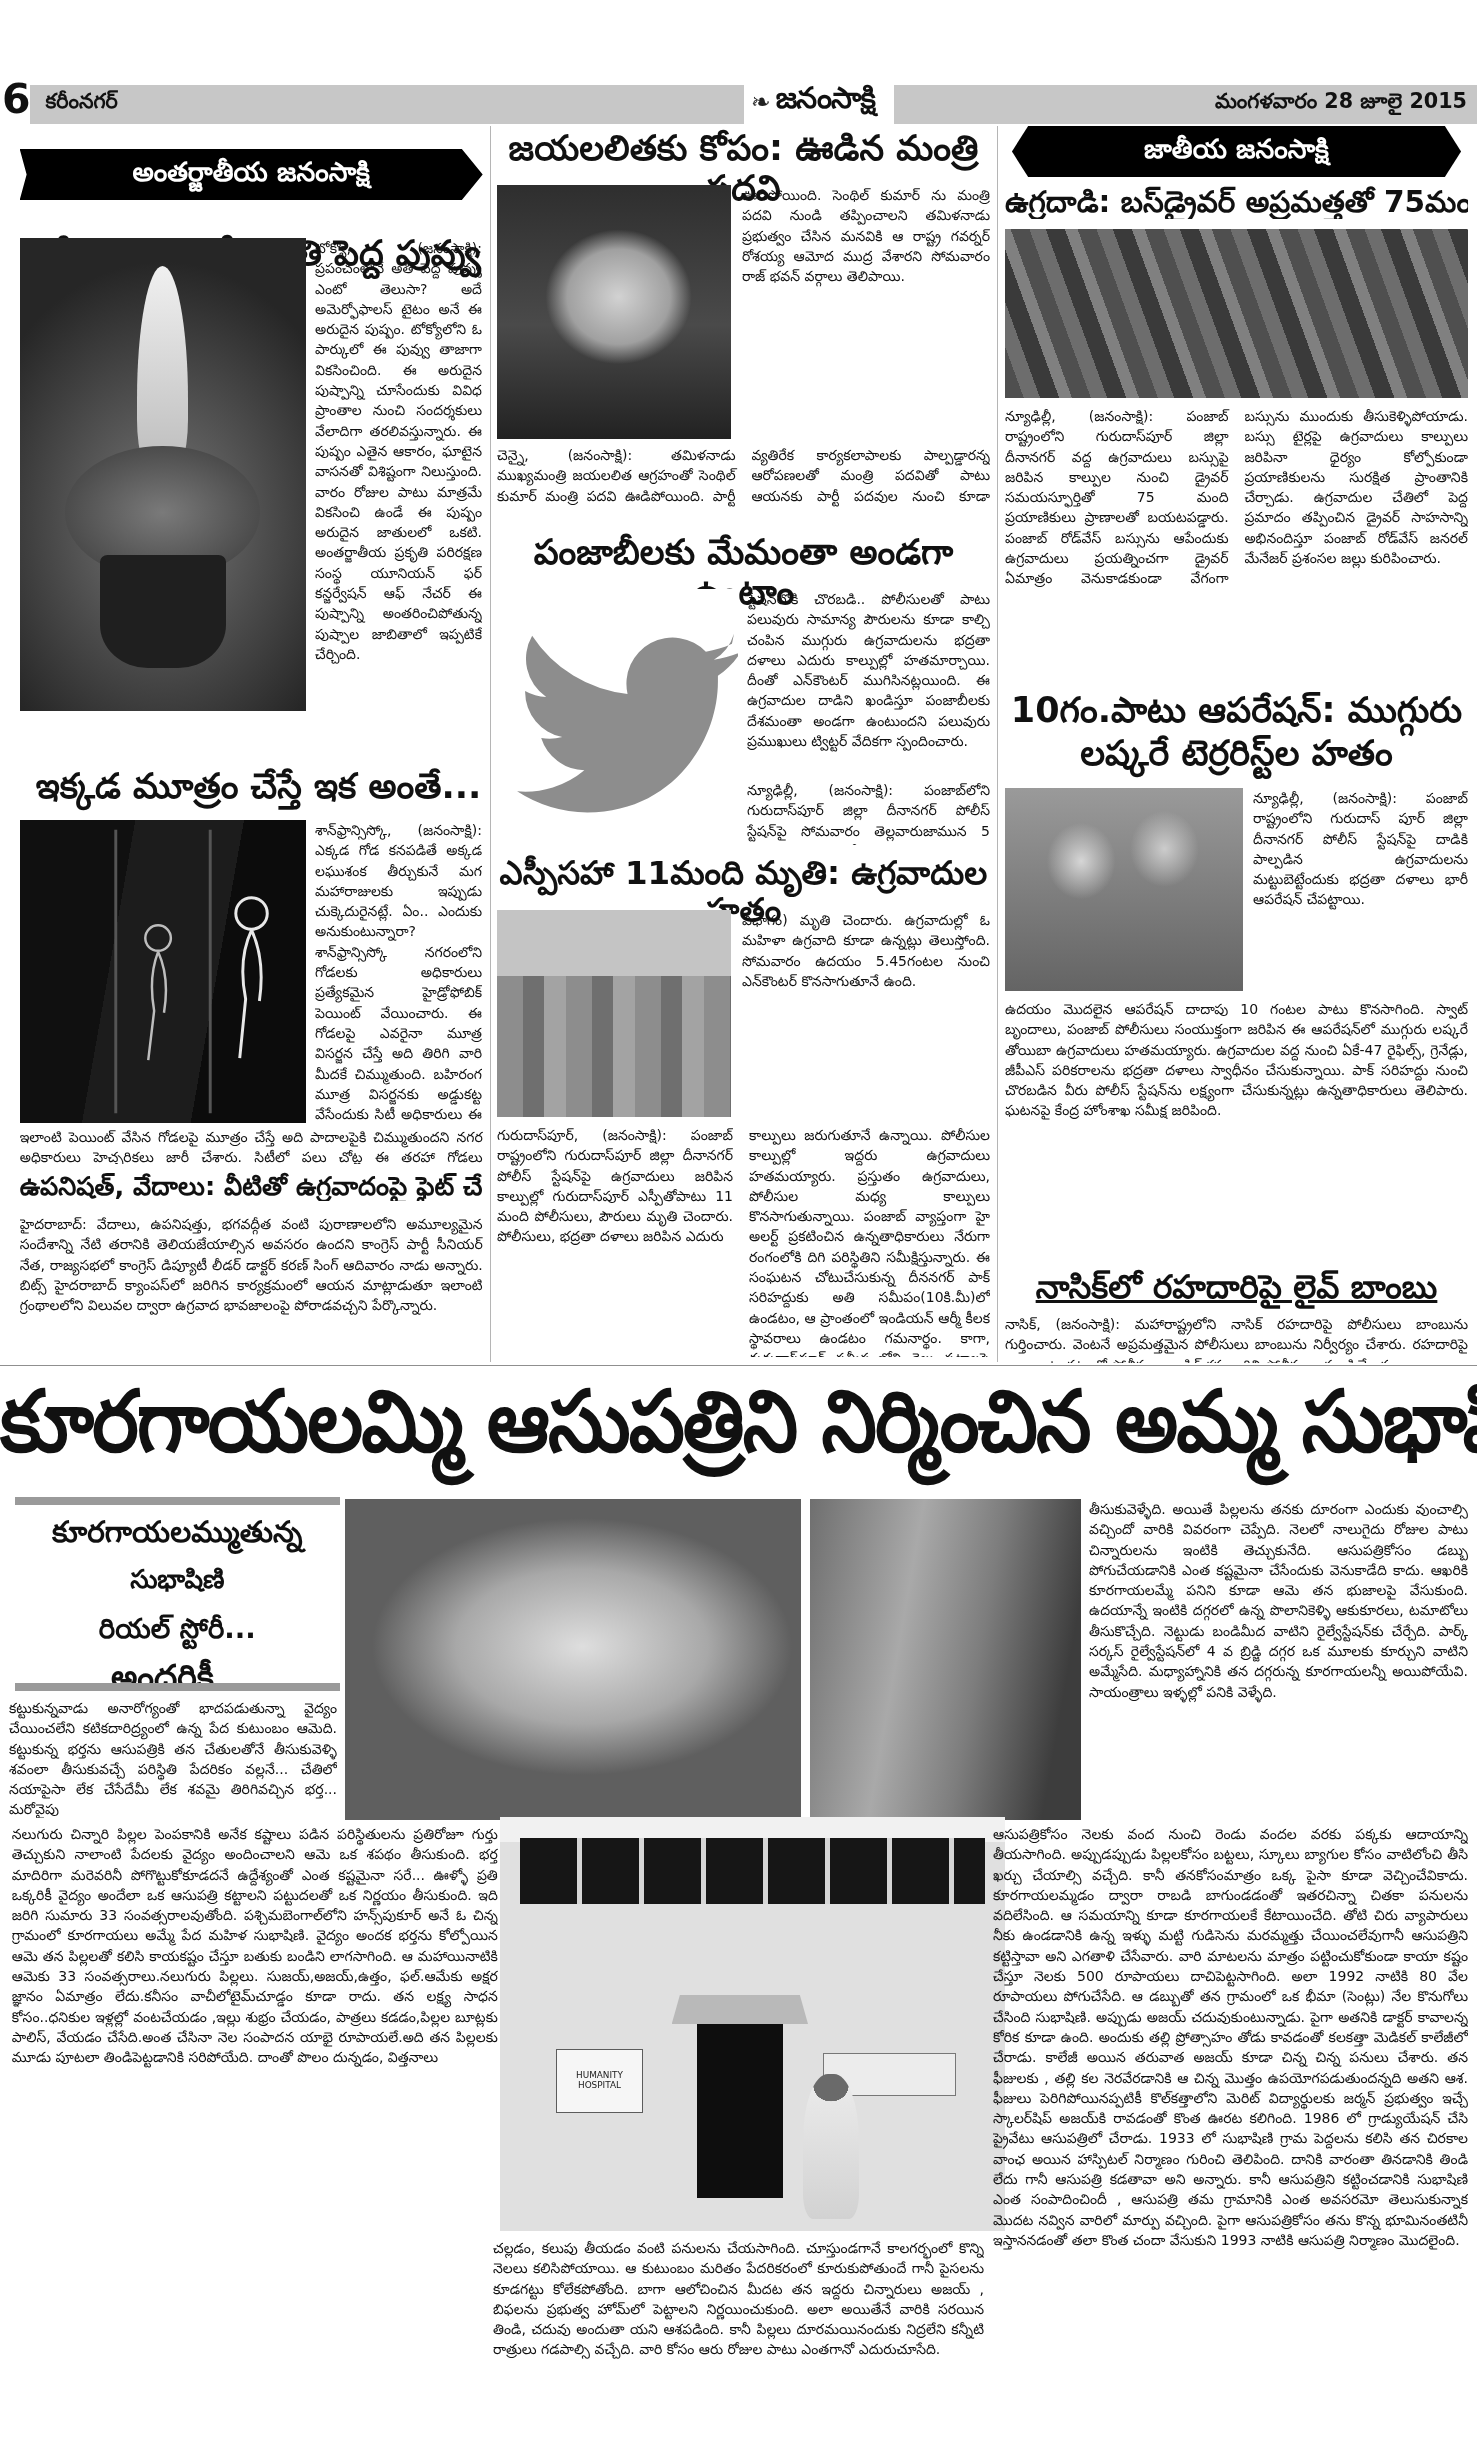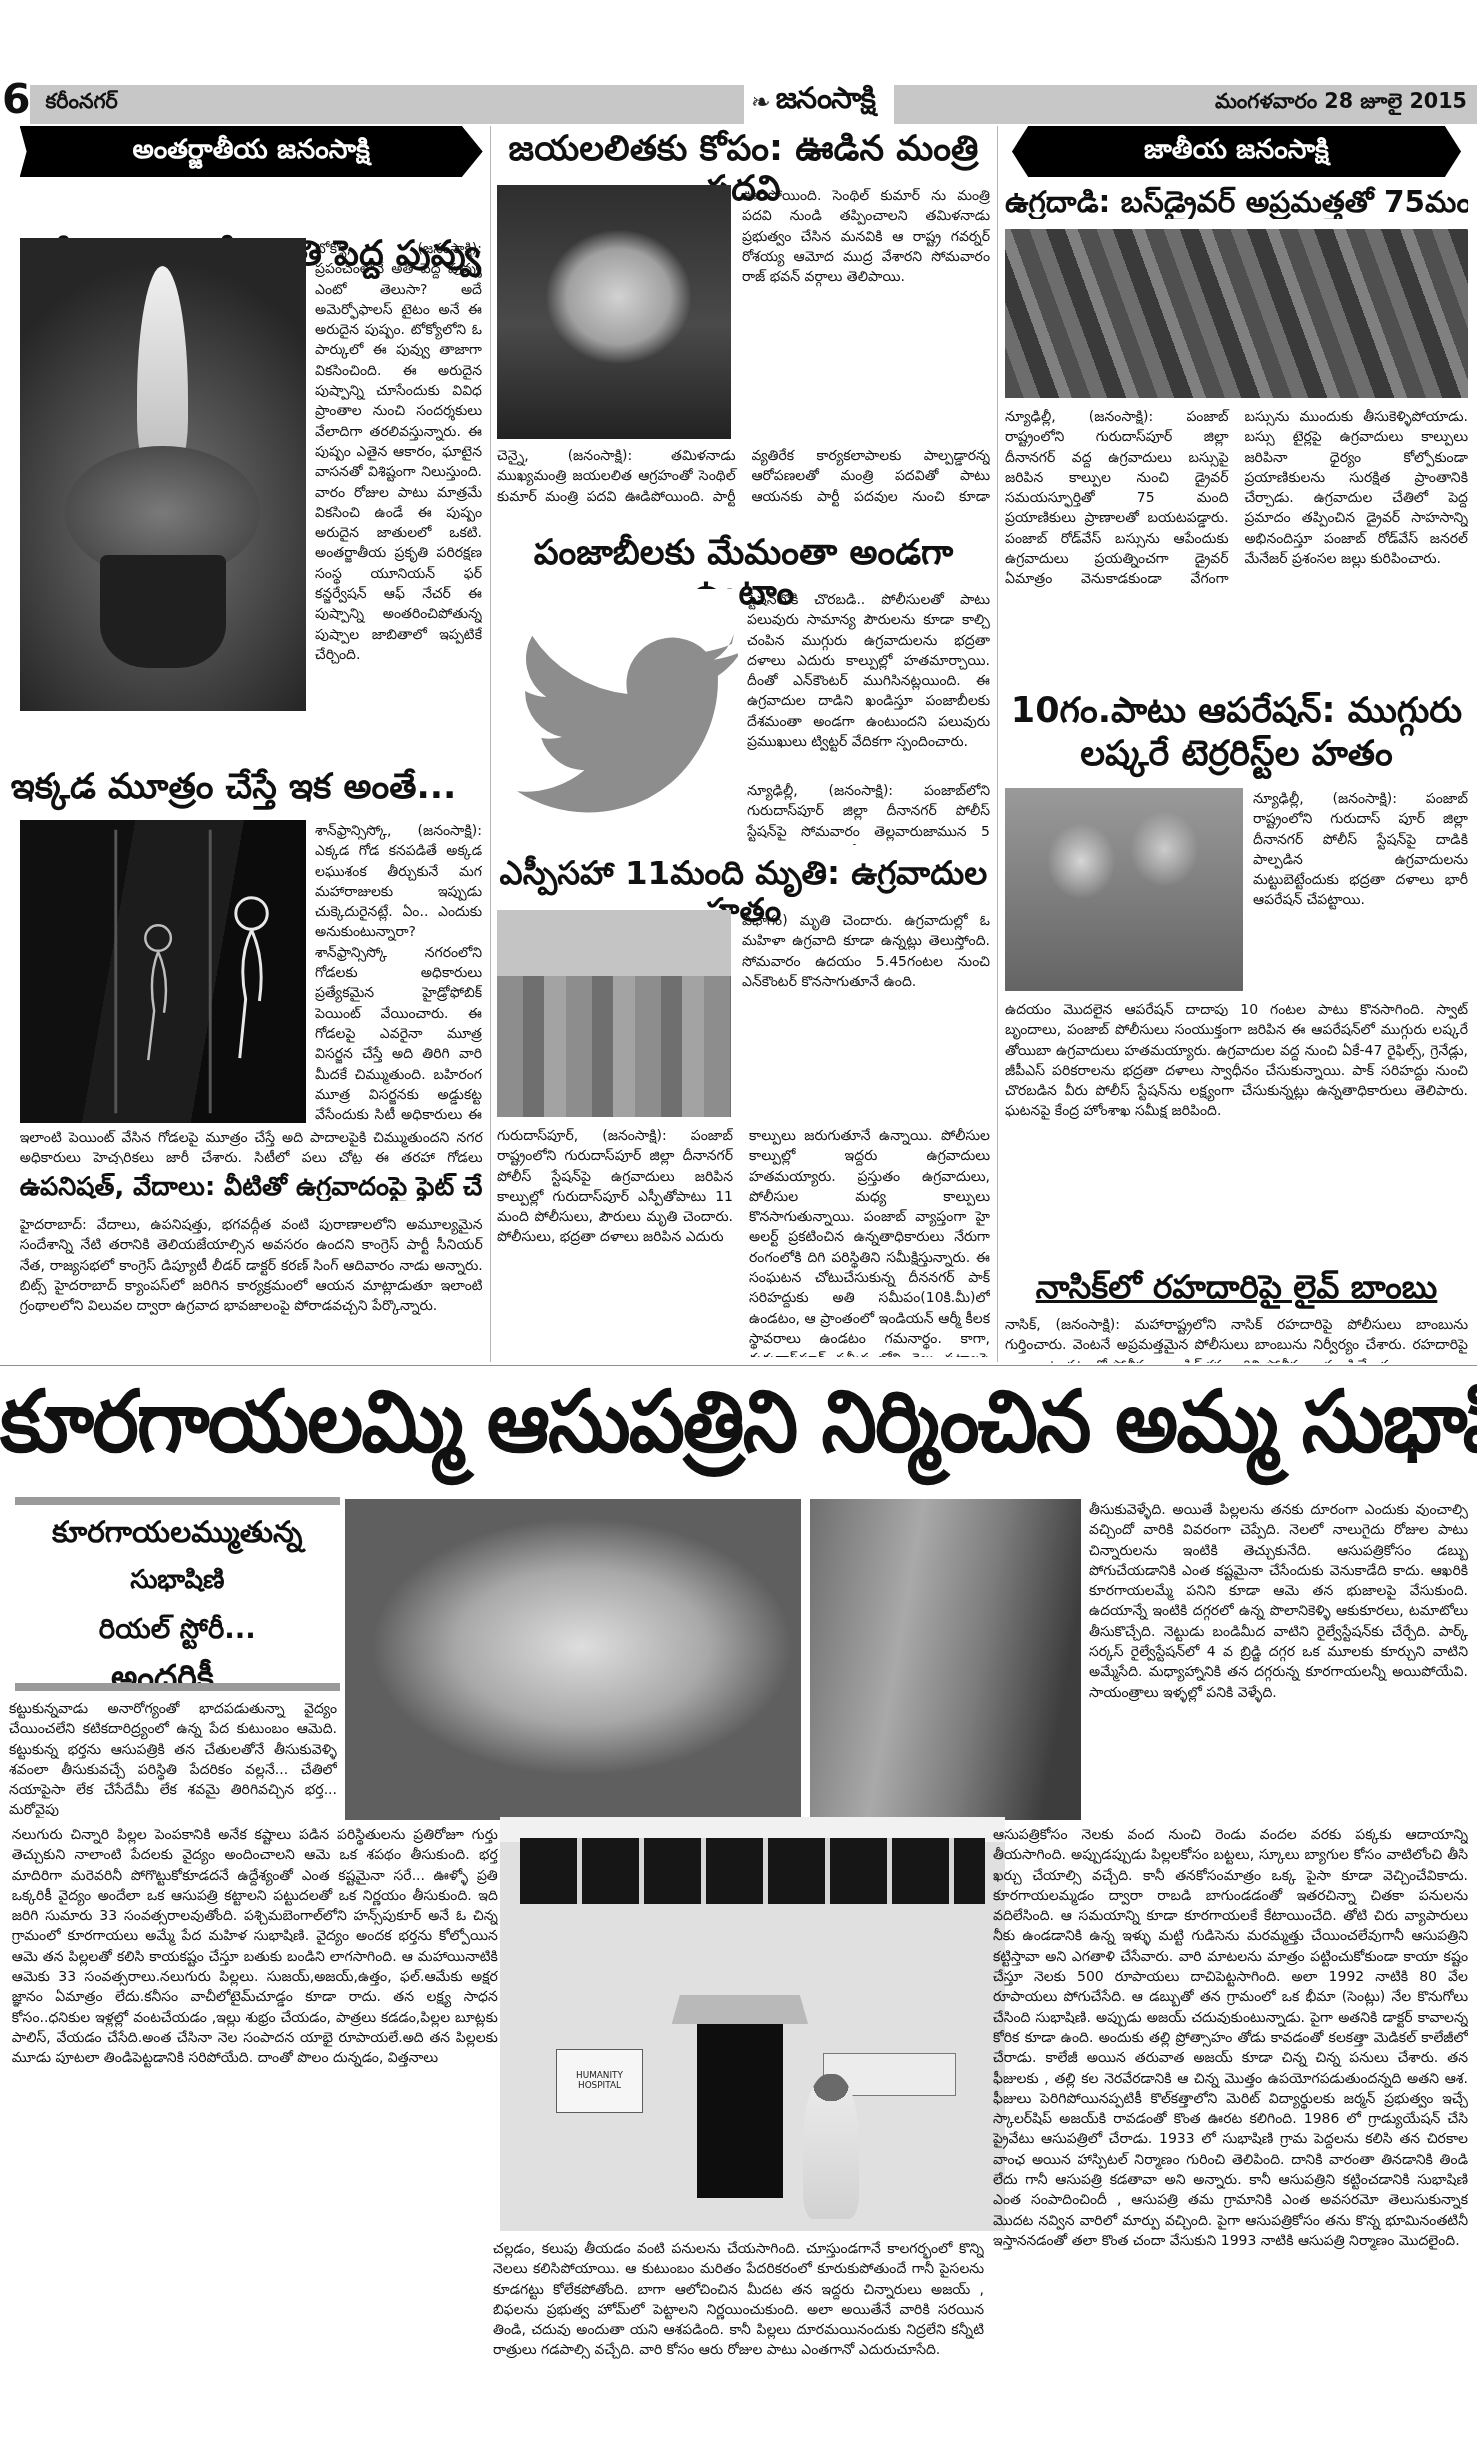--- a/index.html
+++ b/index.html
@@ -7,21 +7,21 @@
         font-family:"DejaVu Sans",sans-serif;color:#111;overflow:hidden;}
   .abs{position:absolute;}
   .graybar{background:#c7c7c7;}
   .pagenum{font-size:41px;font-weight:bold;line-height:1;}
   .edition{font-size:20.7px;font-weight:bold;padding:3.9px 0 0 15.8px;}
   .dateline{font-size:20.7px;font-weight:bold;text-align:right;padding:3.9px 13.8px 0 0;}
   .masthead{font-size:29.6px;font-weight:bold;letter-spacing:-1px;display:flex;align-items:center;justify-content:center;gap:5.9px;}
   .masthead .leaf{font-size:23.6px;color:#222;}
   .ribbon{background:#000;color:#fff;display:flex;align-items:center;justify-content:center;
           font-weight:bold;font-size:26.6px;}
-  .rib-left{clip-path:polygon(0 0,95.5% 0,100% 50%,95.5% 100%,0 100%,1.5% 50%);}
+  .rib-left{clip-path:polygon(0 0,95.5% 0,100% 50%,95.5% 100%,0 100%,1.5% 50%);margin-top:23px;}
   .rib-both{clip-path:polygon(1.5% 50%,5% 0,95% 0,98.5% 50%,95% 100%,5% 100%);}
   .hl{font-weight:bold;text-align:center;line-height:1.15;}
   .hl1{font-size:35px;}
   .hl2{font-size:32.5px;}
   .hl3{font-size:25.6px;white-space:nowrap;overflow:hidden;}
   .hl4{font-size:29.6px;white-space:nowrap;overflow:hidden;}
   .bt{font-size:14px;line-height:1.45;text-align:justify;overflow:hidden;}
   .cols2{column-count:2;column-gap:15.8px;}
   .vrule{width:1px;background:#b5b5b5;}
   .hrule{height:1px;background:#8f8f8f;}
@@ -81,21 +81,21 @@
 
   <div class="abs ribbon rib-left" style="left:19.7px;top:126px;width:463px;height:51px;">అంతర్జాతీయ జనంసాక్షి</div>
   <div class="abs hl hl1" style="left:19.7px;top:189px;width:463px;margin-top:44px;">ఇదే ప్రపంచంలోని అతి పెద్ద పువ్వు</div>
   <div class="abs photo ph-flower" style="left:19.7px;top:238px;width:286px;height:473px;">
     <div class="flower-spike"></div>
     <div class="flower-skirt"></div>
     <div class="flower-pot"></div>
   </div>
   <div class="abs bt" style="left:315px;top:238px;width:167px;height:520px;">టోక్యో, (జనంసాక్షి): ప్రపంచంలోనే అతి పెద్ద పువ్వు ఎంటో తెలుసా? అదే అమెర్ఫోఫాలస్ టైటం అనే ఈ అరుదైన పుష్పం. టోక్యోలోని ఓ పార్కులో ఈ పువ్వు తాజాగా వికసించింది. ఈ అరుదైన పుష్పాన్ని చూసేందుకు వివిధ ప్రాంతాల నుంచి సందర్శకులు వేలాదిగా తరలివస్తున్నారు. ఈ పుష్పం ఎతైన ఆకారం, ఘాటైన వాసనతో విశిష్టంగా నిలుస్తుంది. వారం రోజుల పాటు మాత్రమే వికసించి ఉండే ఈ పుష్పం అరుదైన జాతులలో ఒకటి. అంతర్జాతీయ ప్రకృతి పరిరక్షణ సంస్థ యూనియన్ ఫర్ కన్జర్వేషన్ ఆఫ్ నేచర్ ఈ పుష్పాన్ని అంతరించిపోతున్న పుష్పాల జాబితాలో ఇప్పటికే చేర్చింది.</div>
 
-  <div class="abs hl hl1" style="left:2px;top:766px;width:463px;">ఇక్కడ మూత్రం చేస్తే ఇక అంతే...</div>
+  <div class="abs hl hl1" style="left:27px;top:766px;width:463px;">ఇక్కడ మూత్రం చేస్తే ఇక అంతే...</div>
   <div class="abs photo ph-dark" style="left:19.7px;top:820px;width:286px;height:303px;">
     <svg class="ur-svg" viewBox="0 0 290 308">
       <line x1="97" y1="10" x2="97" y2="298" stroke="#555" stroke-width="3"></line>
       <line x1="193" y1="10" x2="193" y2="298" stroke="#555" stroke-width="3"></line>
       <circle cx="235" cy="95" r="16" fill="none" stroke="#e8e8e8" stroke-width="3"></circle>
       <path d="M235 112 q-14 30 -6 70 l-6 60 M235 112 q14 30 8 72" fill="none" stroke="#e8e8e8" stroke-width="3"></path>
       <circle cx="140" cy="120" r="13" fill="none" stroke="#bdbdbd" stroke-width="2.5"></circle>
       <path d="M140 134 q-10 26 -4 60 l-6 50 M140 134 q12 26 6 62" fill="none" stroke="#bdbdbd" stroke-width="2.5"></path>
     </svg>
   </div>

